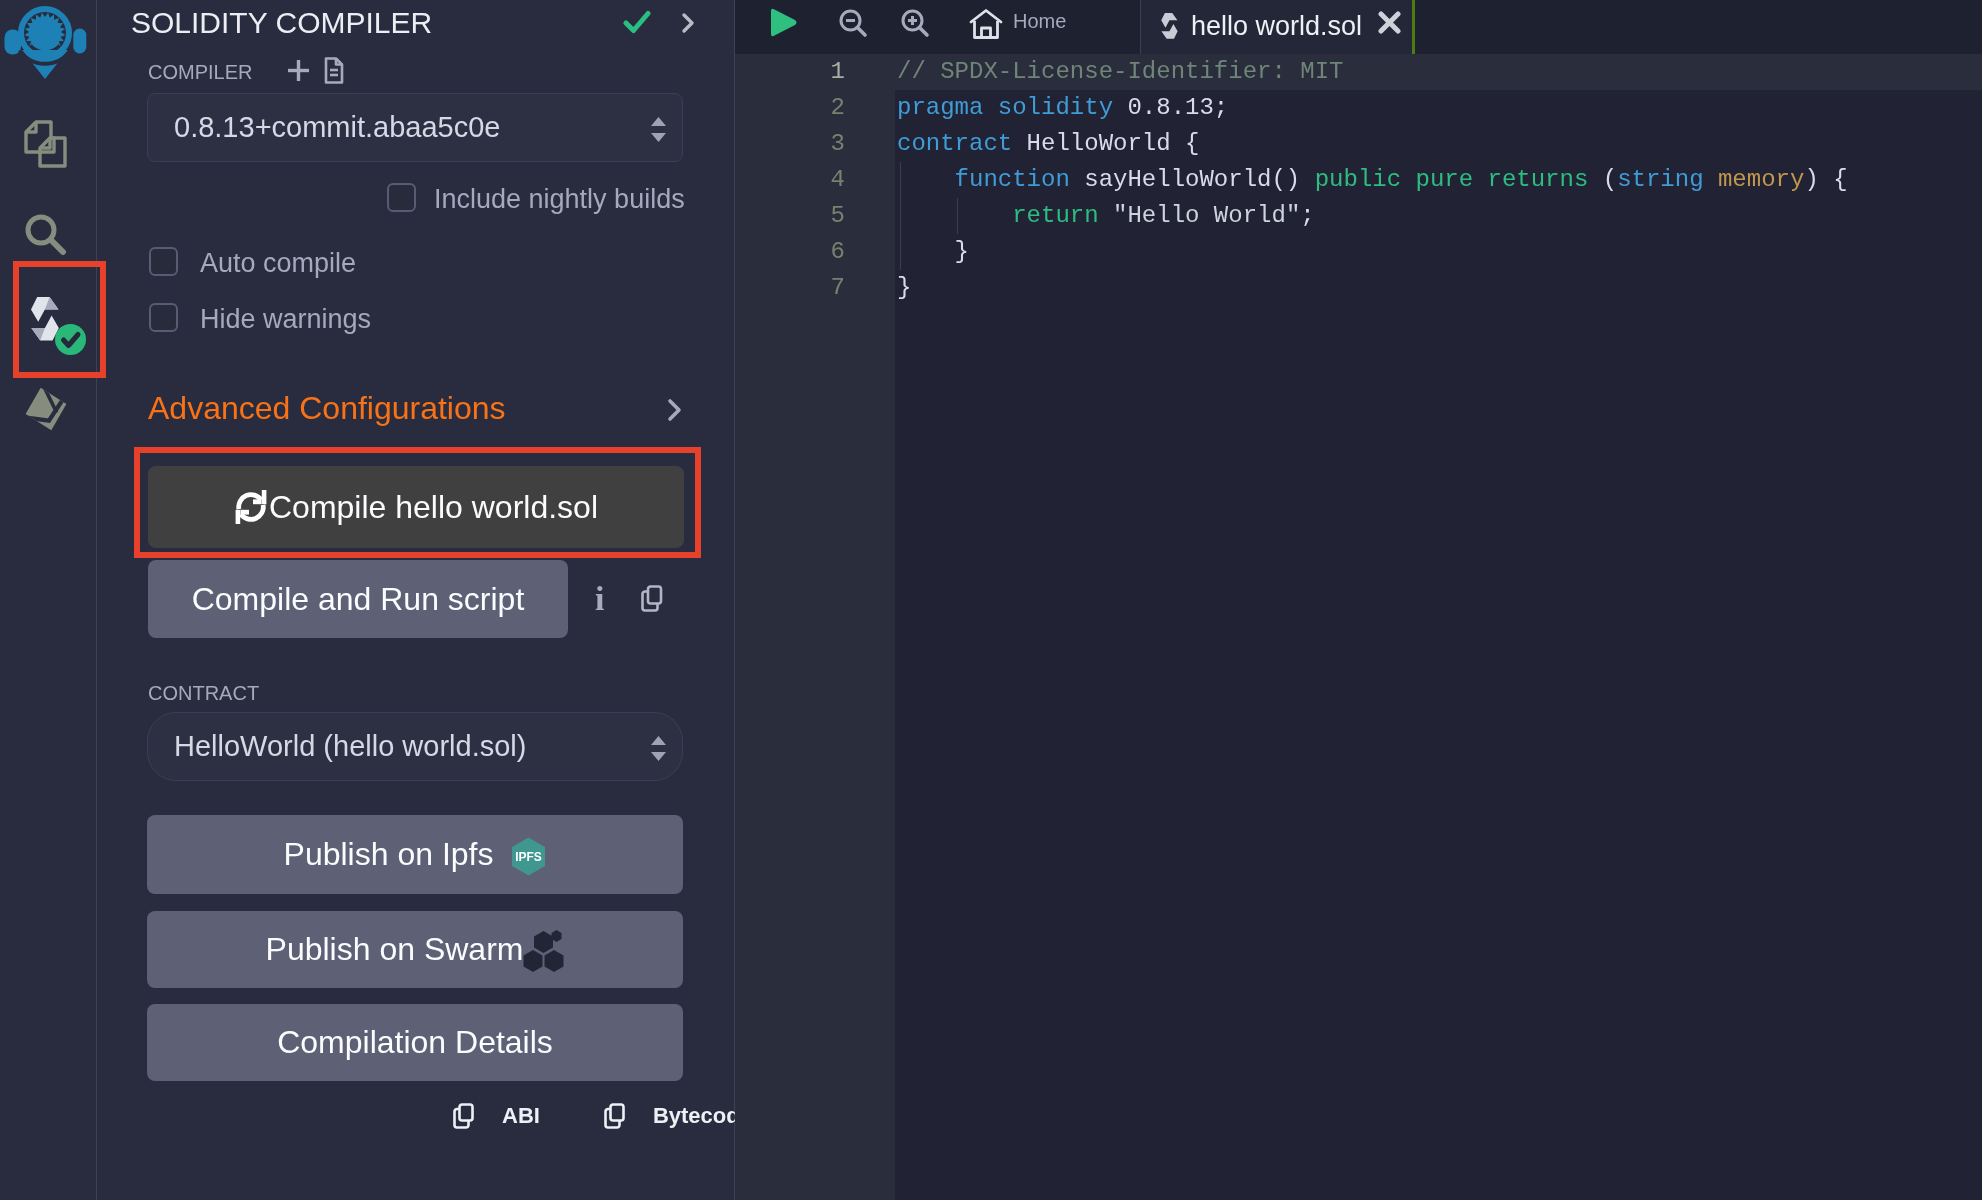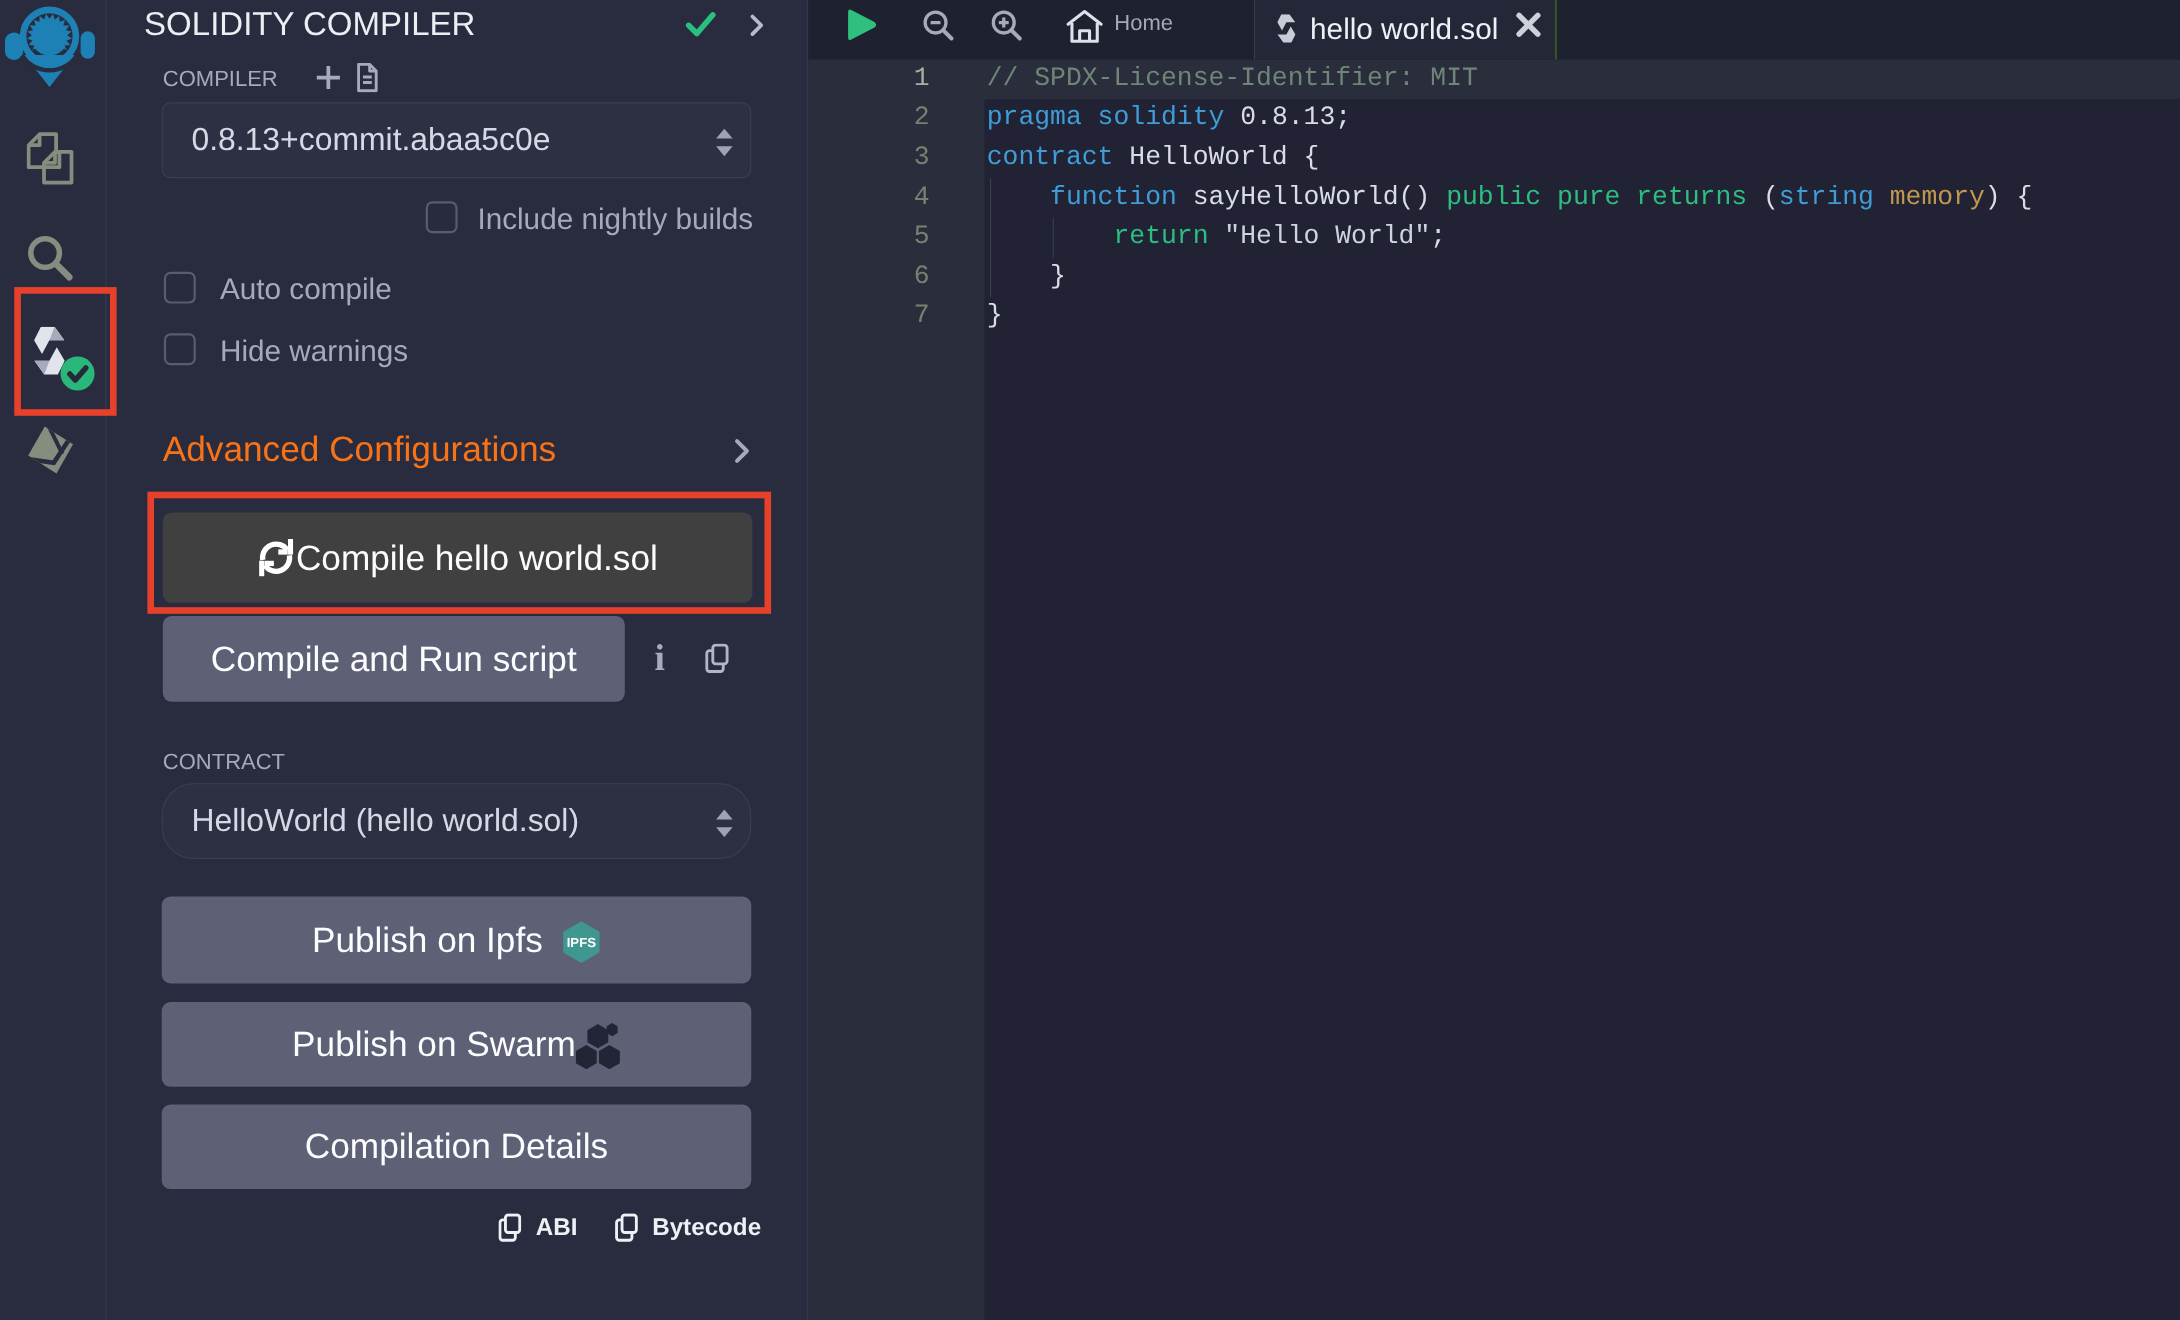--- a/index.html
+++ b/index.html
@@ -5,21 +5,21 @@
   * { margin:0; padding:0; box-sizing:border-box; }
   html,body { width:1982px; height:1200px; overflow:hidden; }
   body { font-family:"Liberation Sans", sans-serif; background:#212334; position:relative; }
   .abs { position:absolute; }
   #iconbar { left:0; top:0; width:97px; height:1200px; background:#292c3e; border-right:1px solid #3d4152; }
   #panel { left:97px; top:0; width:638px; height:1200px; background:#292c3e; border-right:1px solid #3d4152; }
   #editor { left:735px; top:0; width:1247px; height:1200px; background:#212334; }
   #tabbar { left:0; top:0; width:1247px; height:54px; background:#1e212f; }
   #gutter { left:0; top:54px; width:160px; height:1146px; background:#2a2d3c; }
   #line1hl { left:0; top:54px; width:1247px; height:36px; background:#2a2d3c; }
-  #activetab { left:405px; top:0; width:275px; height:54px; background:#242738; border-left:1px solid #3a3e50; border-right:1px solid #4d7c0f; }
+  #activetab { left:405px; top:0; width:275px; height:54px; background:#242738; border-left:1px solid #3a3e50; border-right:3px solid #4d7c0f; }
   .redbox { border:6px solid #e8412b; z-index:20; }
   #redbox1 { left:13px; top:261px; width:93px; height:117px; }
   #redbox2 { left:37px; top:447px; width:567px; height:111px; }
   .label { color:#a6a8bc; font-size:20px; }
   .cblabel { color:#a6a8bc; font-size:27px; }
   .checkbox { width:29px; height:29px; border:2px solid #585b72; border-radius:6px; background:#282b3c; }
   .select { background:#2d3042; border:1px solid #3b3f53; border-radius:8px; color:#d6d9e5; font-size:29px; }
   .btn { border-radius:8px; color:#fbfcfe; font-size:32px; display:flex; align-items:center; justify-content:center; }
   .btn-sec { background:#5e6076; }
   #lnums { left:0; top:54px; width:110px; font-family:"Liberation Mono", monospace; font-size:24px; line-height:36px; text-align:right; color:#78816f; }
@@ -159,21 +159,21 @@
     <svg width="41" height="42" viewBox="0 0 41 42" style="margin-top:2px;">
       <g fill="#232537">
         <polygon points="20.5,1 30,6.5 30,17.5 20.5,23 11,17.5 11,6.5"></polygon>
         <polygon points="10,20 19.5,25.5 19.5,36.5 10,42 0.5,36.5 0.5,25.5"></polygon>
         <polygon points="31,20 40.5,25.5 40.5,36.5 31,42 21.5,36.5 21.5,25.5"></polygon>
         <polygon points="33.5,0 38.5,3 38.5,9 33.5,12 28.5,9 28.5,3"></polygon>
       </g>
     </svg>
   </div>
   <div class="abs btn btn-sec" style="left:50px; top:1004px; width:536px; height:77px;">Compilation Details</div>
-  <div class="abs" style="left:356px; top:1103px; display:flex; align-items:center; gap:13px; color:#eef0f6; font-size:22px; font-weight:bold;">
+  <div class="abs" style="left:356px; top:1103px; display:flex; align-items:center; gap:28px; color:#eef0f6; font-size:22px; font-weight:bold;">
     <svg width="21" height="26" viewBox="0 0 21 26">
       <rect x="6.5" y="1.5" width="13" height="16" rx="2.5" fill="none" stroke="#eef0f6" stroke-width="2.6"></rect>
       <path d="M6.5,6 H4 A2.5,2.5 0 0 0 1.5,8.5 V22 A2.5,2.5 0 0 0 4,24.5 H13 A2.5,2.5 0 0 0 15.5,22 V17.5" fill="none" stroke="#eef0f6" stroke-width="2.6"></path>
     </svg>
     <span>ABI</span>
     <span style="width:8px;"></span>
     <svg width="21" height="26" viewBox="0 0 21 26">
       <rect x="6.5" y="1.5" width="13" height="16" rx="2.5" fill="none" stroke="#eef0f6" stroke-width="2.6"></rect>
       <path d="M6.5,6 H4 A2.5,2.5 0 0 0 1.5,8.5 V22 A2.5,2.5 0 0 0 4,24.5 H13 A2.5,2.5 0 0 0 15.5,22 V17.5" fill="none" stroke="#eef0f6" stroke-width="2.6"></path>
     </svg>

